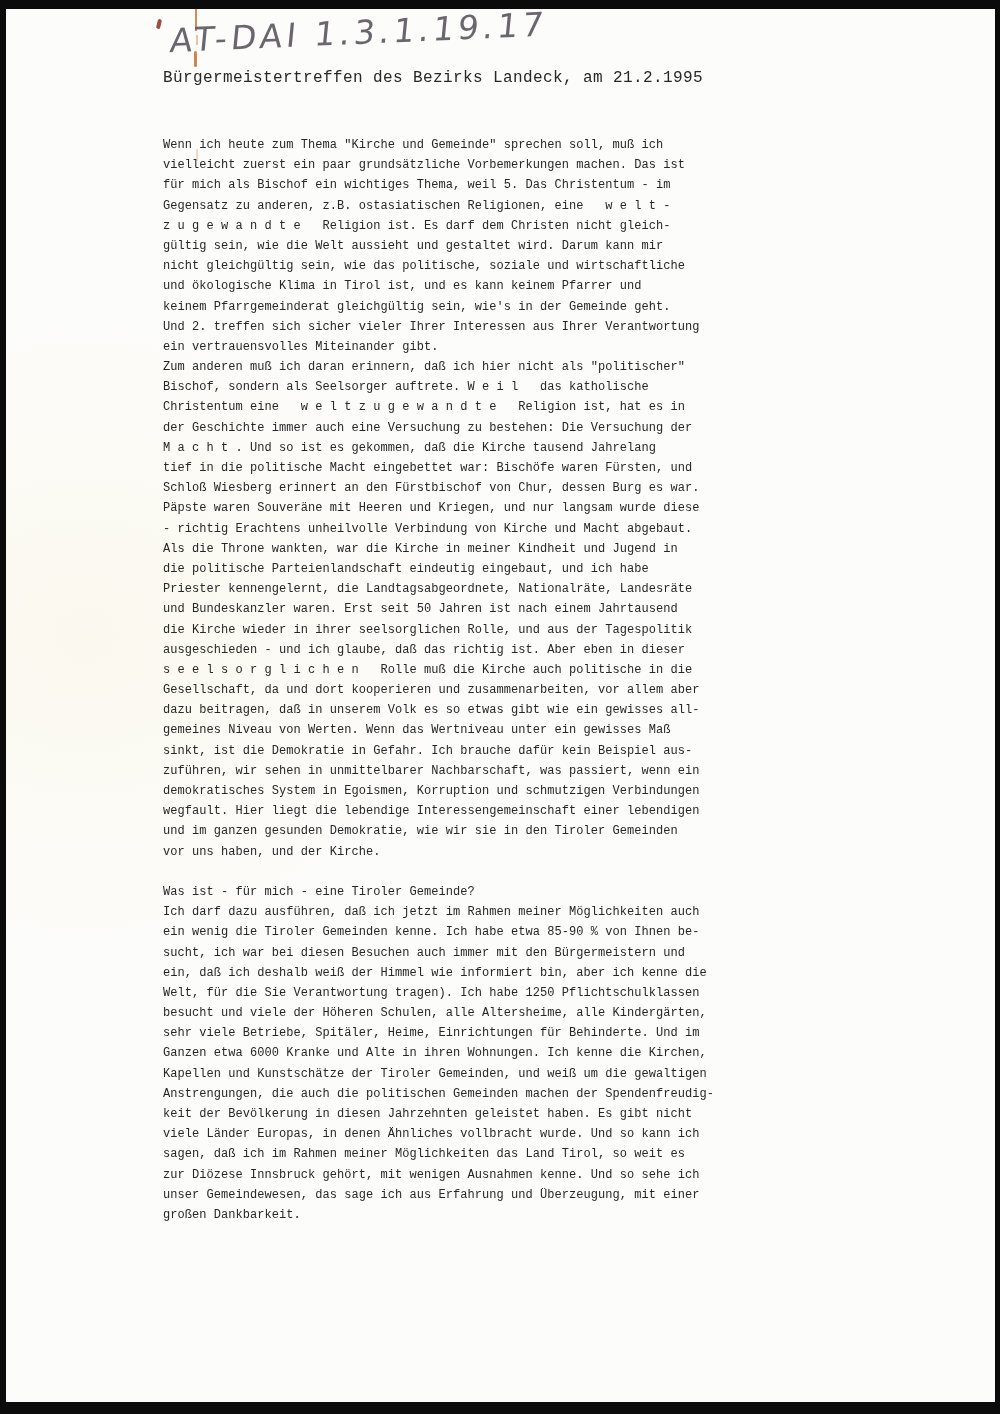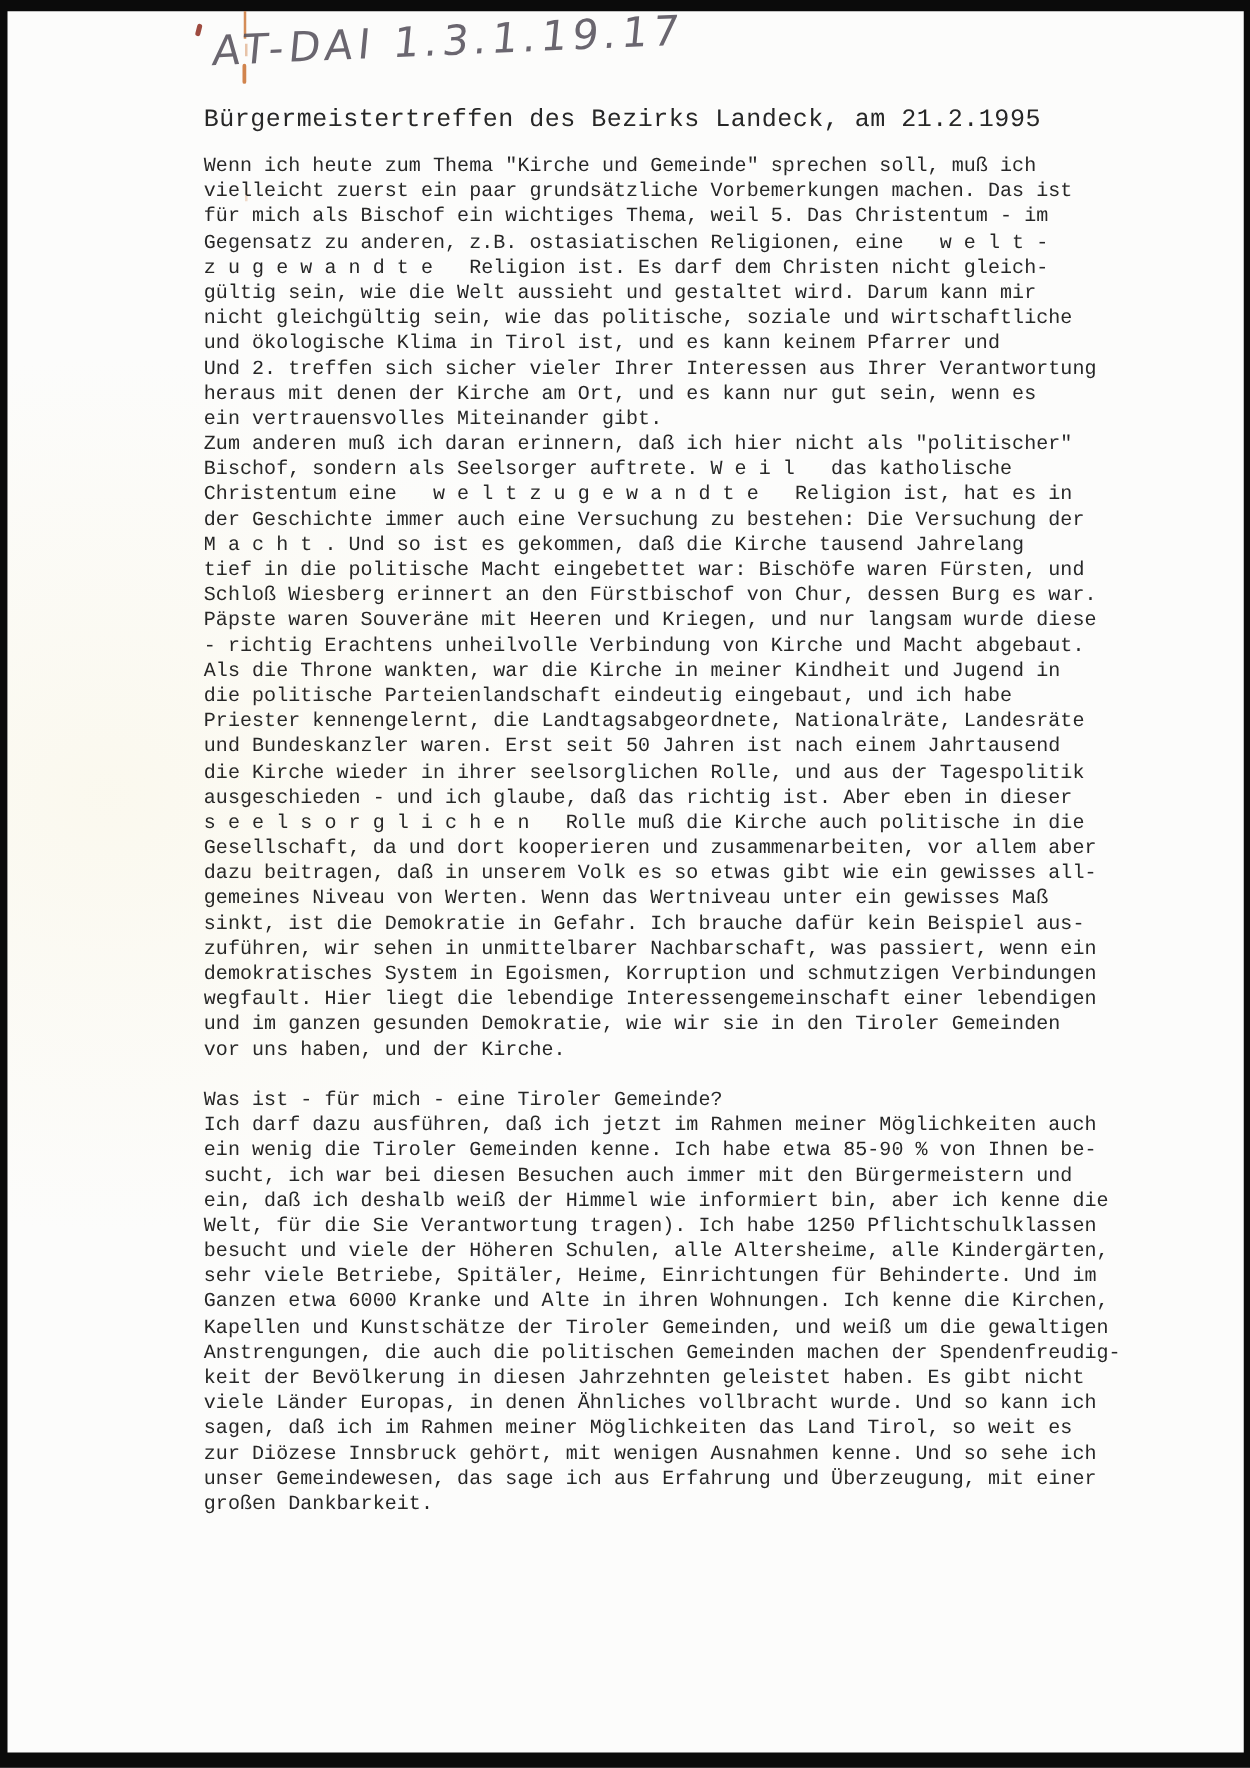--- a/index.html
+++ b/index.html
@@ -37,30 +37,29 @@
     letter-spacing: 4px;
     color: var(--annotation-ink);
     transform: rotate(-2.5deg) skewX(-8deg);
     transform-origin: left top;
     opacity: 0.88;
     white-space: pre;
   }
   .doc-title {
     position: absolute;
     left: 157px; top: 60px;
-    font-size: 20px;
+    font-size: 16px;
     letter-spacing: 0.4px;
     color: var(--ink);
     white-space: pre;
-    margin-top: 16px;
   }
   .body-text {
     position: absolute;
-    left: 157px; top: 114px;
-    font-size: 16px;
+    left: 157px; top: 126px;
+    font-size: 12px;
     color: var(--ink);
   }
   .line {
     height: 20.2px;
     line-height: 20.2px;
     white-space: pre;
     letter-spacing: 0.05px;
   }
   
   .speck {
@@ -120,22 +119,22 @@
 
     <div class="body-text">
         <div class="line">Wenn ich heute zum Thema "Kirche und Gemeinde" sprechen soll, muß ich</div>
         <div class="line">vielleicht zuerst ein paar grundsätzliche Vorbemerkungen machen. Das ist</div>
         <div class="line">für mich als Bischof ein wichtiges Thema, weil 5. Das Christentum - im</div>
         <div class="line">Gegensatz zu anderen, z.B. ostasiatischen Religionen, eine   w e l t -</div>
         <div class="line">z u g e w a n d t e   Religion ist. Es darf dem Christen nicht gleich-</div>
         <div class="line">gültig sein, wie die Welt aussieht und gestaltet wird. Darum kann mir</div>
         <div class="line">nicht gleichgültig sein, wie das politische, soziale und wirtschaftliche</div>
         <div class="line">und ökologische Klima in Tirol ist, und es kann keinem Pfarrer und</div>
+        <div class="line">keinem Pfarrgemeinderat gleichgültig sein, wie's in der Gemeinde geht.</div>
         <div class="line">Und 2. treffen sich sicher vieler Ihrer Interessen aus Ihrer Verantwortung</div>
-        <div class="line">heraus mit denen der Kirche am Ort, und es kann nur gut sein, wenn es</div>
         <div class="line">ein vertrauensvolles Miteinander gibt.</div>
         <div class="line">Zum anderen muß ich daran erinnern, daß ich hier nicht als "politischer"</div>
         <div class="line">Bischof, sondern als Seelsorger auftrete. W e i l   das katholische</div>
         <div class="line">Christentum eine   w e l t z u g e w a n d t e   Religion ist, hat es in</div>
         <div class="line">der Geschichte immer auch eine Versuchung zu bestehen: Die Versuchung der</div>
         <div class="line">M a c h t . Und so ist es gekommen, daß die Kirche tausend Jahrelang</div>
         <div class="line">tief in die politische Macht eingebettet war: Bischöfe waren Fürsten, und</div>
         <div class="line">Schloß Wiesberg erinnert an den Fürstbischof von Chur, dessen Burg es war.</div>
         <div class="line">Päpste waren Souveräne mit Heeren und Kriegen, und nur langsam wurde diese</div>
         <div class="line">- richtig Erachtens unheilvolle Verbindung von Kirche und Macht abgebaut.</div>

